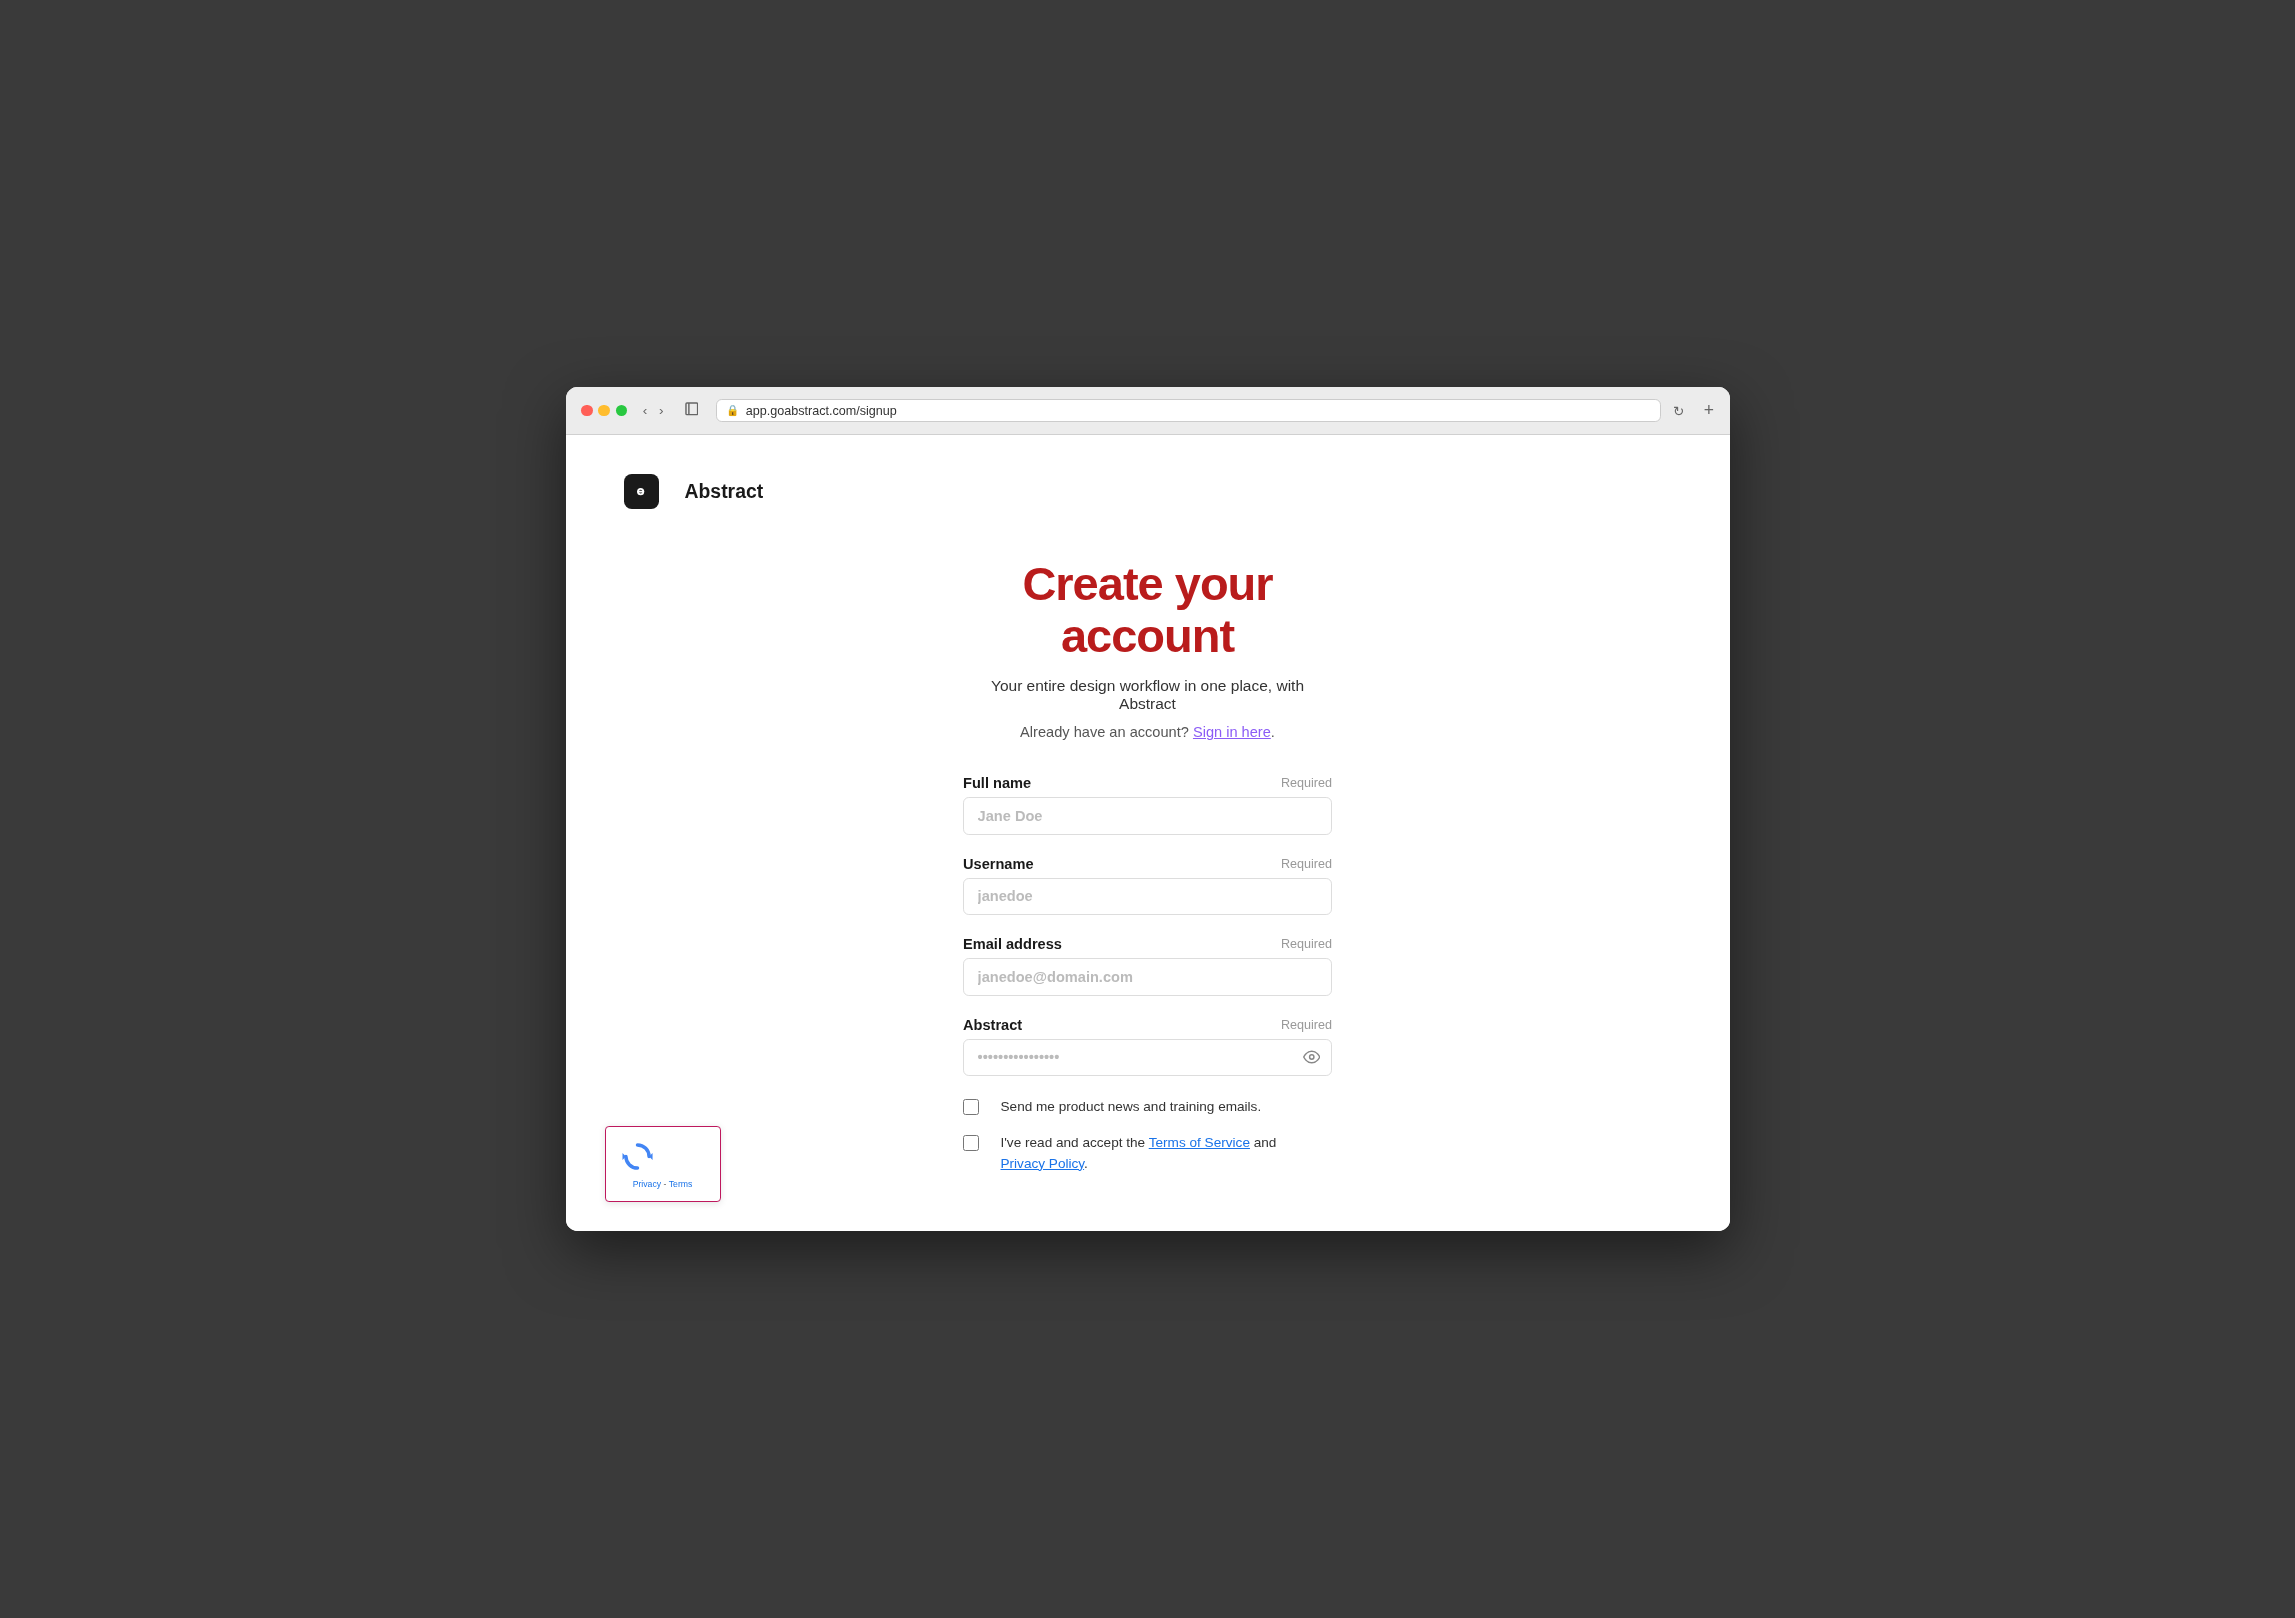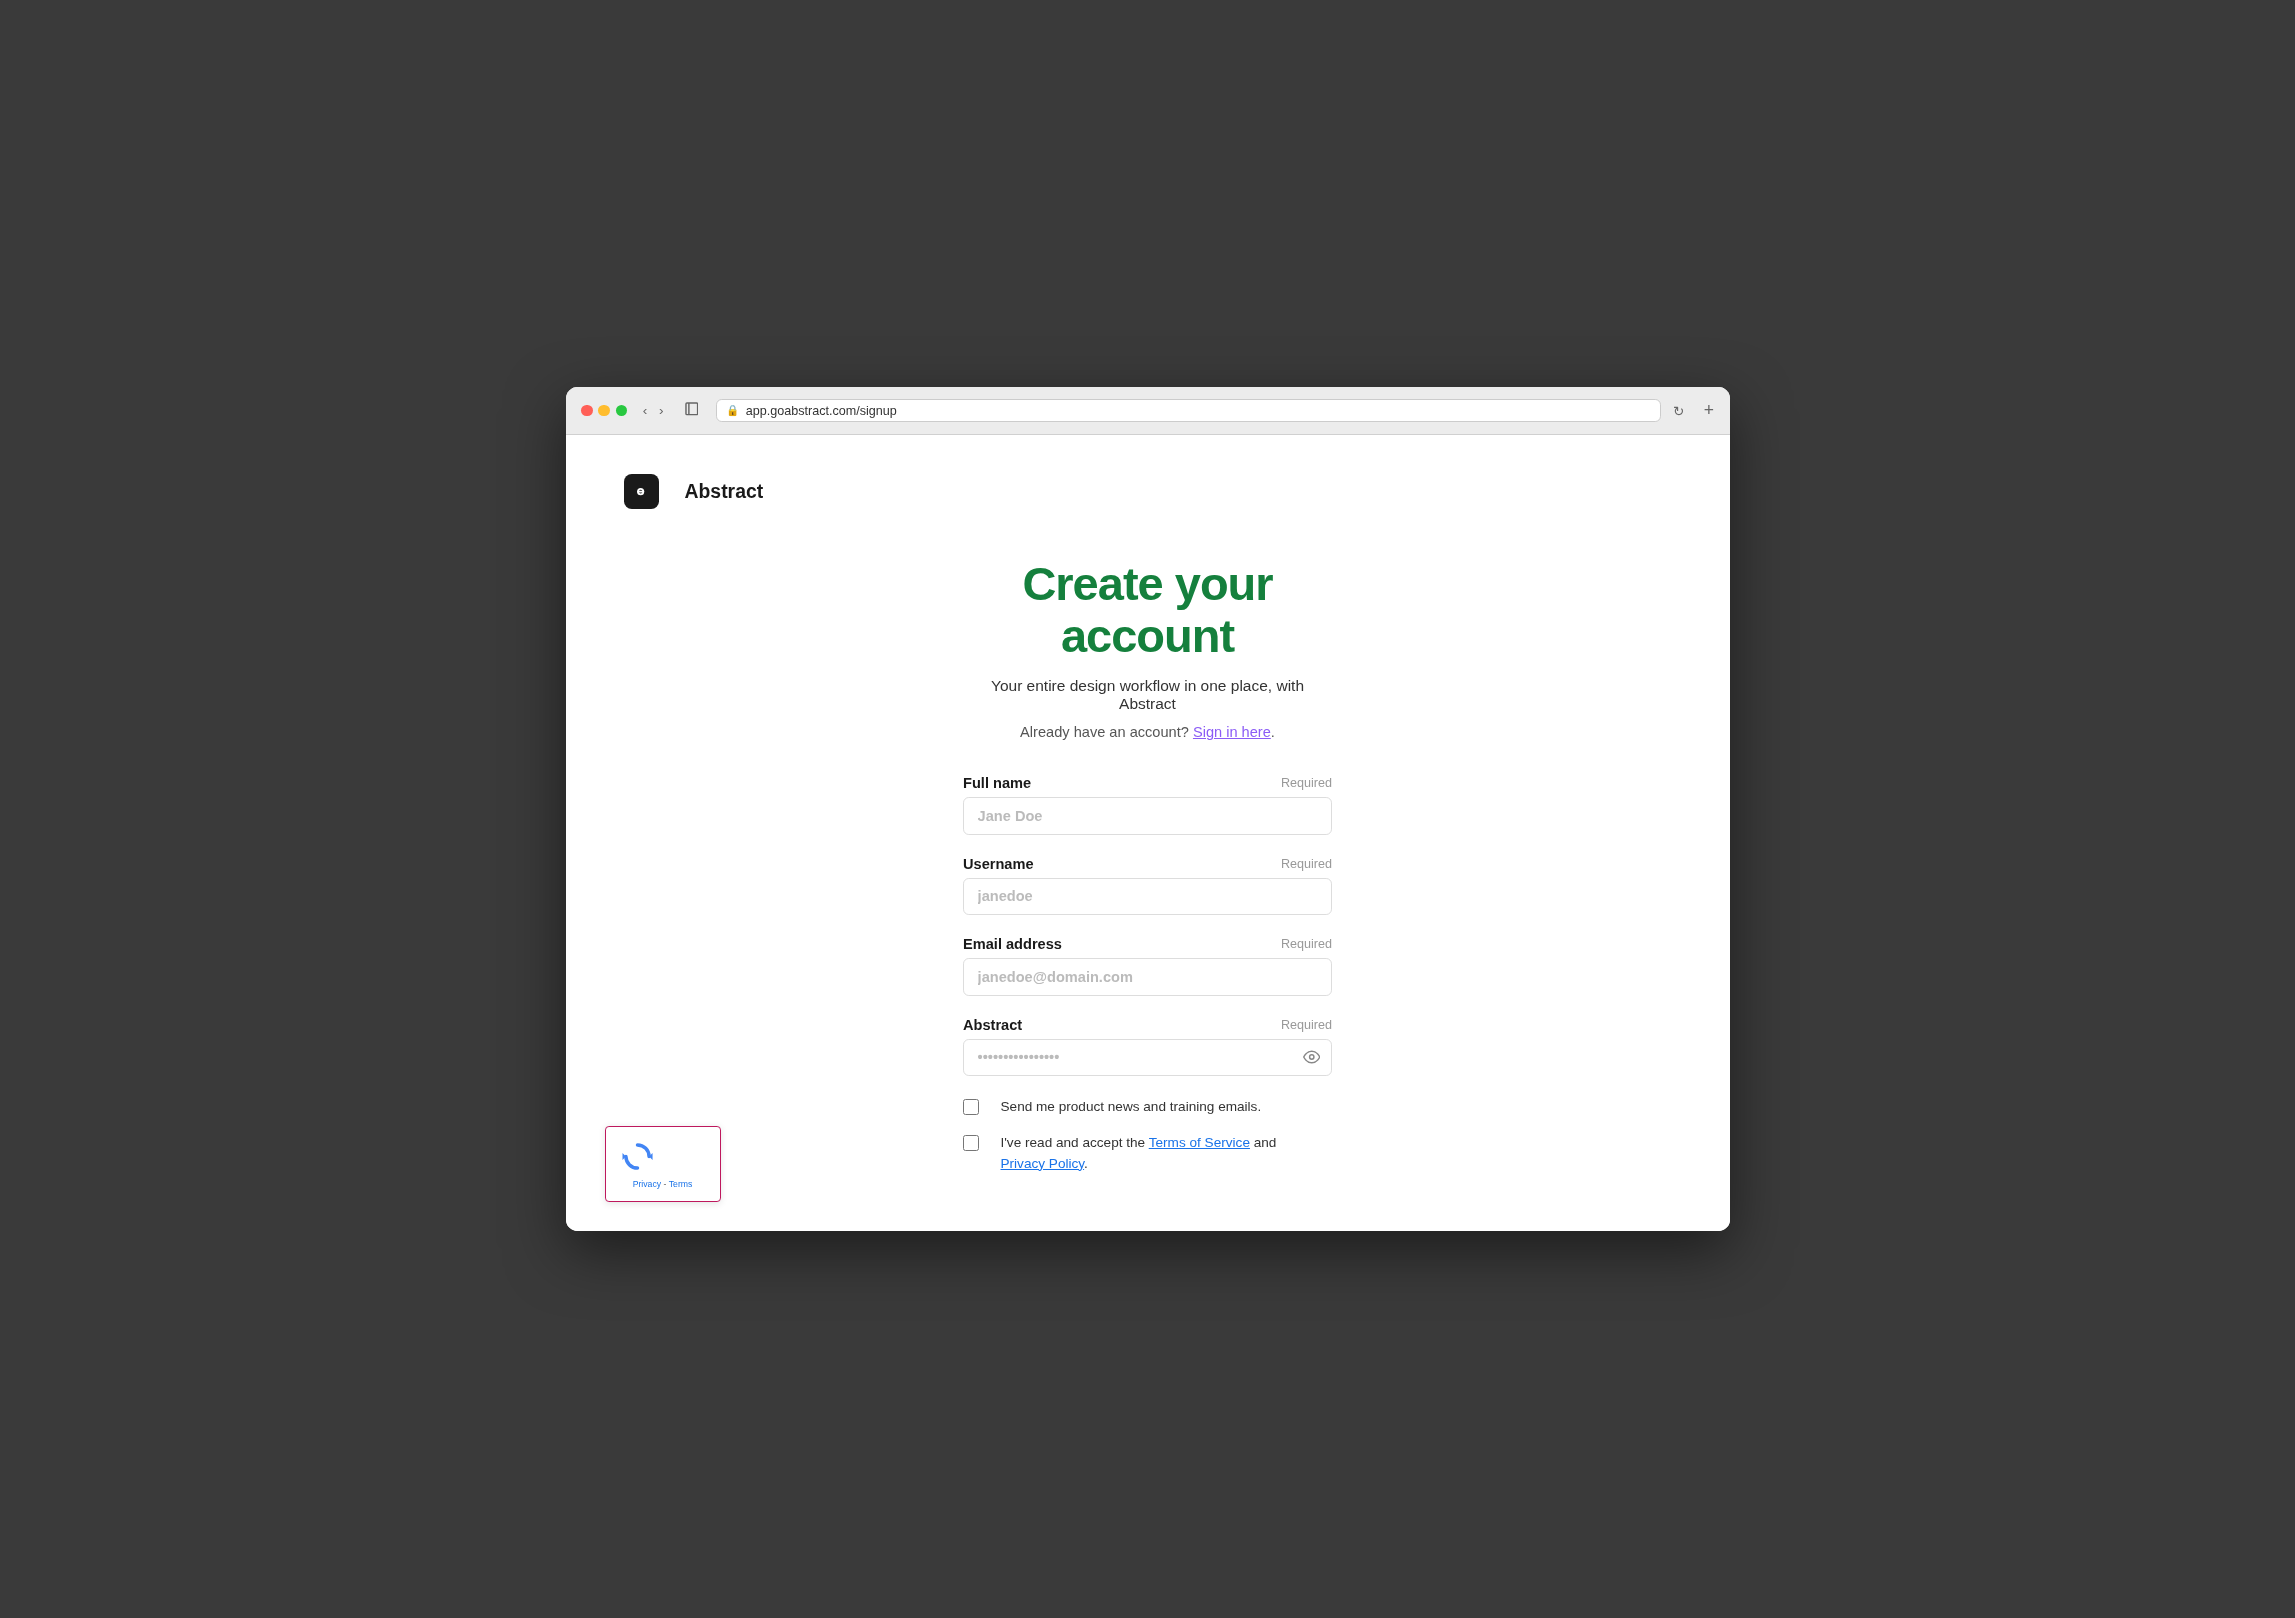--- a/index.html
+++ b/index.html
@@ -146,21 +146,21 @@
     }
 
     .form-container {
       max-width: 369px;
       margin: 0 auto;
     }
 
     .page-title {
       font-size: 47px;
       font-weight: 800;
-      color: #15803d;
+      color: #b91c1c;
       text-align: center;
       margin-bottom: 15.5px;
       letter-spacing: -1px;
       line-height: 1.1;
     }
 
     .page-subtitle {
       font-size: 15.5px;
       color: #333;
       text-align: center;

